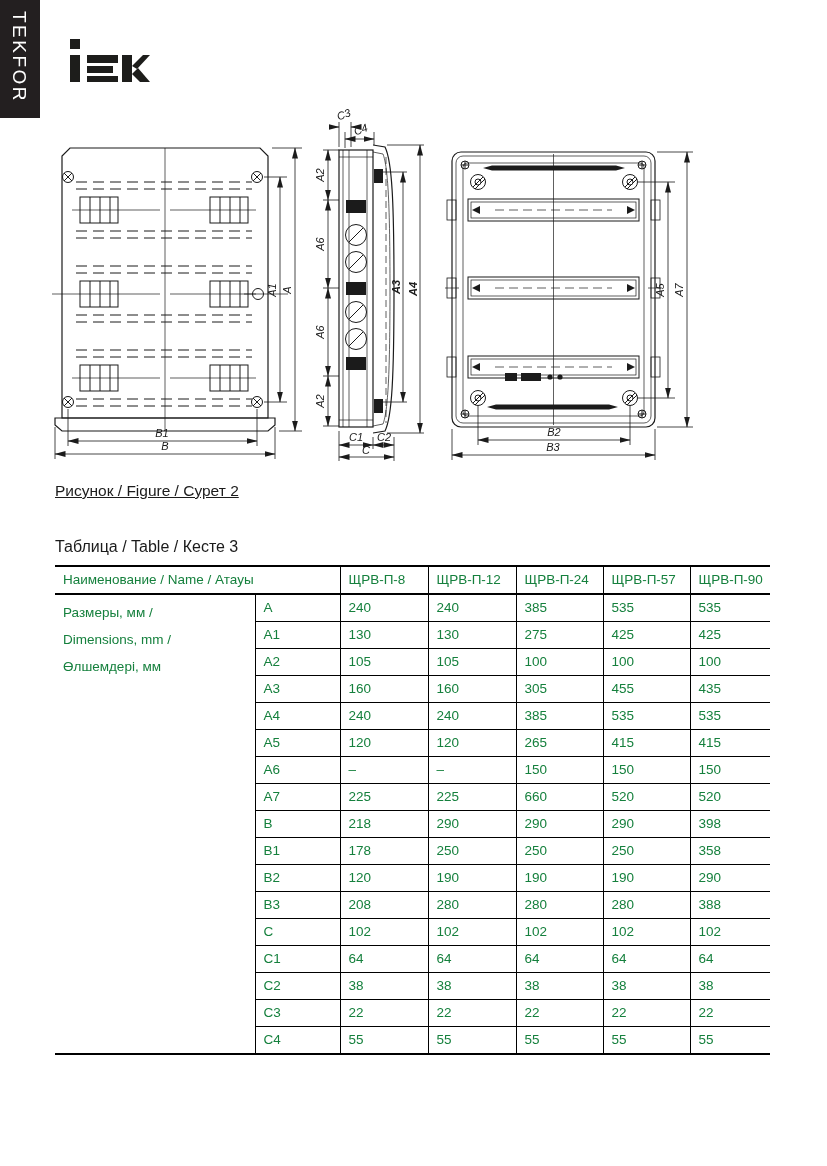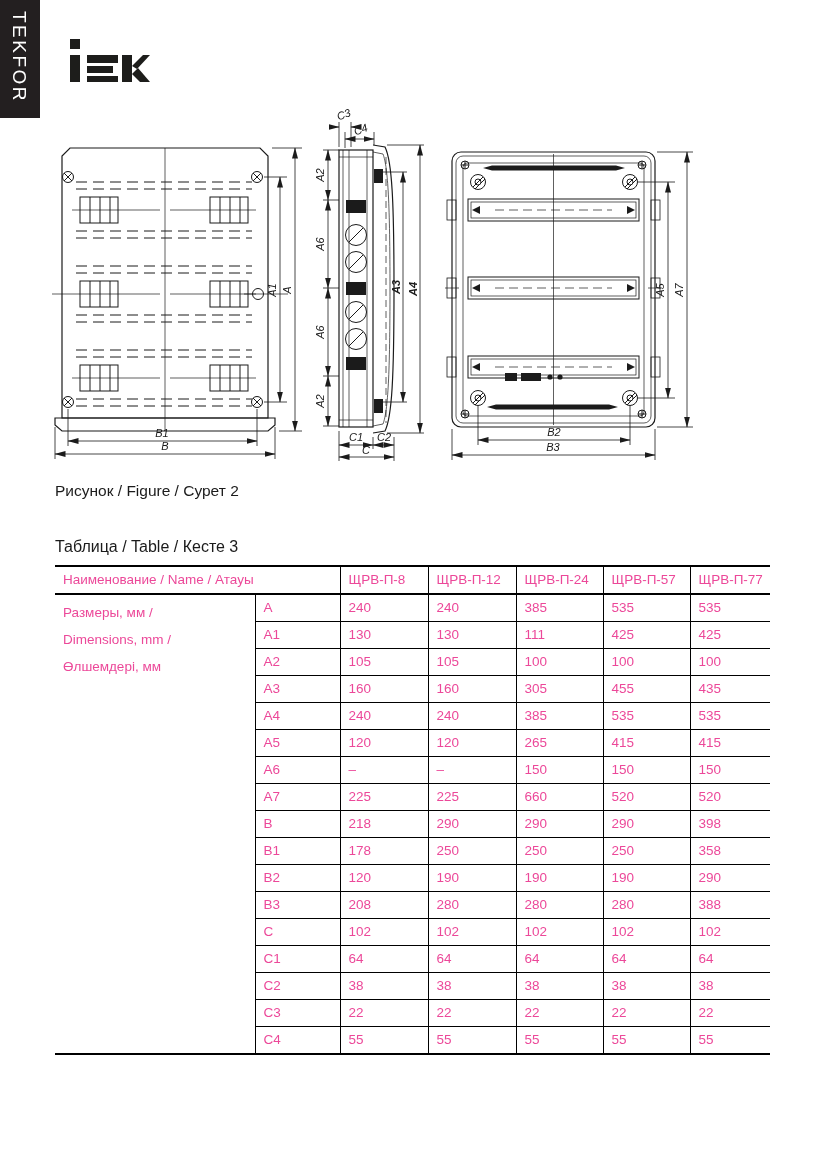--- a/index.html
+++ b/index.html
@@ -13,26 +13,26 @@
         letter-spacing:2.5px;font-weight:500;}
 
   .logo-svg{position:absolute;left:66px;top:37px;}
 
   
   svg.fig{position:absolute;}
   .dim{font-family:"Liberation Sans",sans-serif;font-style:italic;font-size:11px;
        fill:#1b1b1b;stroke:none;}
   .dimb{font-weight:bold;}
 
-  .caption{position:absolute;left:55px;top:482px;font-size:15.5px;}
+  .caption{position:absolute;left:55px;top:482px;font-size:15.5px;text-decoration:underline;}
   .tbl-title{position:absolute;left:55px;top:538px;font-size:16px;}
 
   
   .tbl-wrap{position:absolute;left:55px;top:565px;}
-  table{border-collapse:collapse;table-layout:fixed;width:715px;font-size:13.5px;color:#ec4899;
+  table{border-collapse:collapse;table-layout:fixed;width:715px;font-size:13.5px;color:#15803d;
         border-top:2px solid #000;border-bottom:2px solid #000;}
   th,td{padding:4px 8px 5px 8px;line-height:17px;text-align:left;vertical-align:top;
         overflow:hidden;white-space:nowrap;}
   thead th{font-weight:normal;border-bottom:2px solid #000;}
   tbody td{border-top:1.2px solid #000;}
   td.group-cell{border-top:none;white-space:pre-line;line-height:27px;}
   .vb{border-left:1.5px solid #000;}
 </style>
 </head>
 <body>
@@ -353,40 +353,40 @@
           <col style="width:87px">
           <col style="width:80px">
       </colgroup>
       <thead>
         <tr>
           <th colspan="2">Наименование / Name / Атауы</th>
         <th class="vb">ЩРВ-П-8</th>
             <th class="vb">ЩРВ-П-12</th>
             <th class="vb">ЩРВ-П-24</th>
             <th class="vb">ЩРВ-П-57</th>
-            <th class="vb">ЩРВ-П-77</th>
+            <th class="vb">ЩРВ-П-90</th>
           </tr>
       </thead>
       <tbody>
           <tr>
             <td class="group-cell" rowspan="17">Размеры, мм /
 Dimensions, mm /
 Өлшемдері, мм</td>
             <td class="vb">A</td>
             <td class="vb">240</td>
             <td class="vb">240</td>
             <td class="vb">385</td>
             <td class="vb">535</td>
             <td class="vb">535</td>
           </tr>
           <tr>
             <td class="vb">A1</td>
             <td class="vb">130</td>
             <td class="vb">130</td>
-            <td class="vb">111</td>
+            <td class="vb">275</td>
             <td class="vb">425</td>
             <td class="vb">425</td>
           </tr>
           <tr>
             <td class="vb">A2</td>
             <td class="vb">105</td>
             <td class="vb">105</td>
             <td class="vb">100</td>
             <td class="vb">100</td>
             <td class="vb">100</td>

